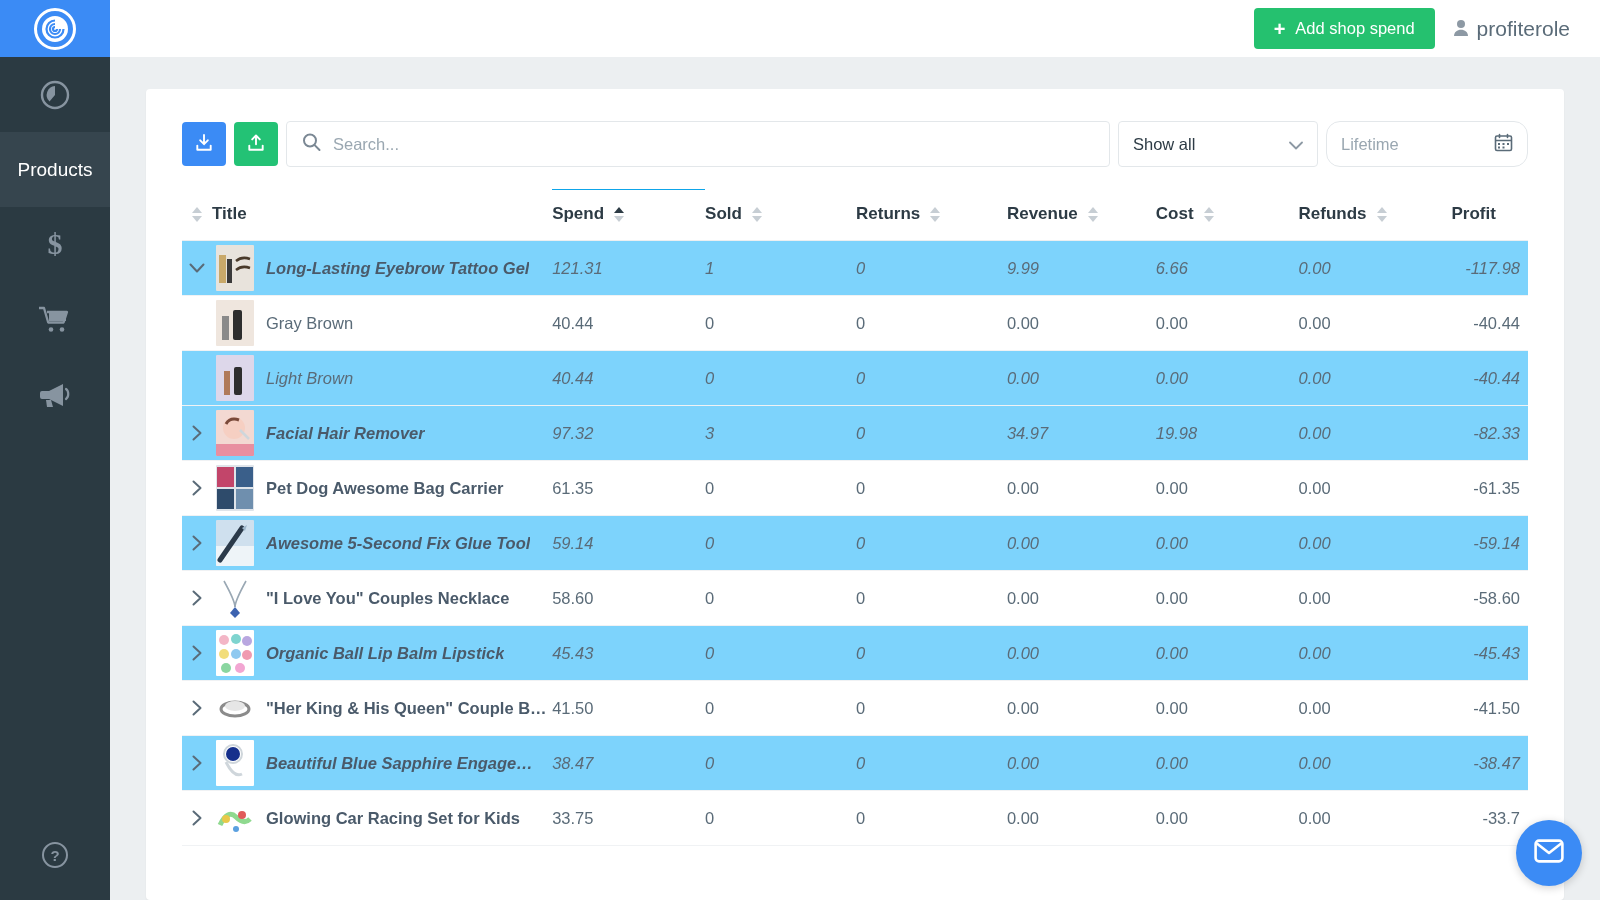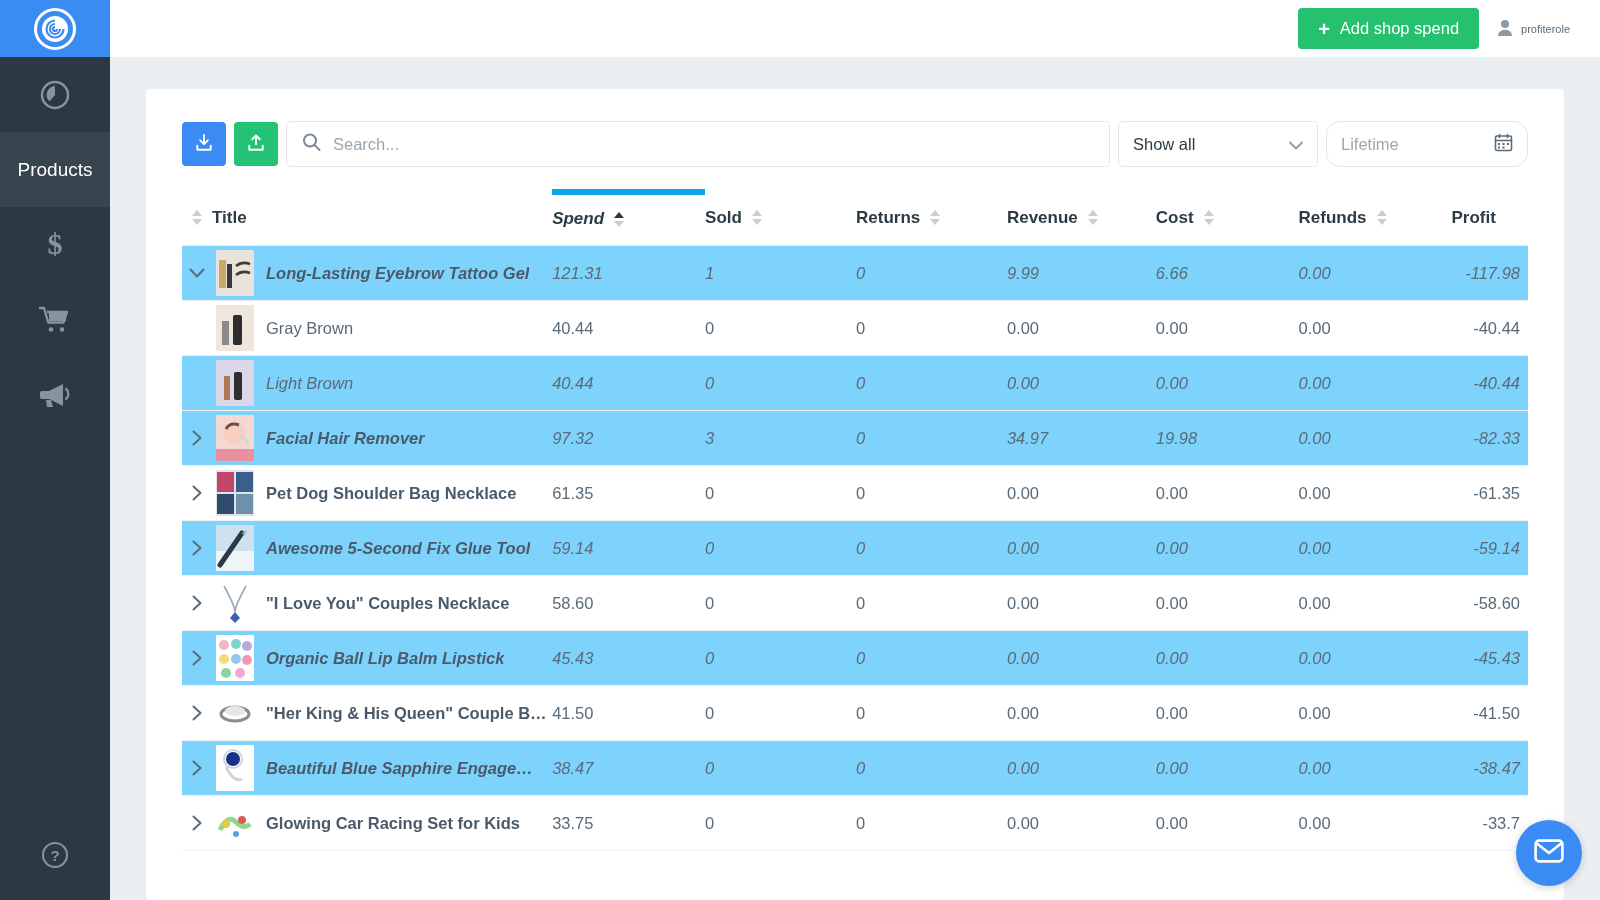--- a/index.html
+++ b/index.html
@@ -62,21 +62,21 @@
   .btn-add {
     background: #25c16f; color: #ffffff;
     border: none; border-radius: 4px;
     height: 41px; padding: 0 20px;
     font-size: 16.5px; font-family: "Liberation Sans", sans-serif;
     display: flex; align-items: center; gap: 10px; cursor: pointer;
   }
   .btn-add .plus { font-size: 20px; font-weight: bold; line-height: 1; }
   .user {
     display: flex; align-items: center; gap: 8px;
-    color: #5a6b78; font-size: 11px; cursor: pointer;
+    color: #5a6b78; font-size: 21px; cursor: pointer;
   }
 
   .content {
     flex: 1 1 auto; padding: 32px 36px 0 36px;
     min-height: 0; overflow: hidden;
   }
   .card {
     background: #ffffff; border-radius: 4px;
     height: 100%; padding: 32px 0 0 0;
     box-shadow: 0 1px 2px rgba(0,0,0,.05);
@@ -136,21 +136,21 @@
   table { width: 100%; border-collapse: collapse; table-layout: fixed; }
 
   thead th {
     font-size: 17px; font-weight: bold; color: #2d3b45;
     padding: 14px 0 16px 0; text-align: left;
     border-bottom: 1px solid #eceff1;
     border-top: 1px solid #ffffff;
     position: relative; vertical-align: middle;
     background: #ffffff;
   }
-  thead th.sorted { border-top: 6px solid #0ea5e9; font-style: italic; }
+  thead th.sorted { border-top: 1px solid #0ea5e9; }
   th .th-inner { display: flex; align-items: center; gap: 0; }
   th .sort-ico { flex: 0 0 30px; display: flex; flex-direction: column;
     align-items: center; justify-content: center; gap: 3px; cursor: pointer; }
   .tri { width: 0; height: 0; border-left: 5px solid transparent;
     border-right: 5px solid transparent; }
   .tri.up { border-bottom: 6px solid #c7ced4; }
   .tri.down { border-top: 6px solid #c7ced4; }
   .tri.up.on { border-bottom-color: #2d3b45; }
 
   
@@ -546,21 +546,21 @@
                       </span>
                       <span class="thumb">
                         <svg width="38" height="46">
                           <rect width="38" height="46" fill="#dfe4ea"></rect>
                           <rect x="1" y="2" width="17" height="20" fill="#c2456a"></rect>
                           <rect x="20" y="2" width="17" height="20" fill="#3a5f8a"></rect>
                           <rect x="1" y="24" width="17" height="20" fill="#2e4b6b"></rect>
                           <rect x="20" y="24" width="17" height="20" fill="#6f8fae"></rect>
                         </svg>
                       </span>
-                      <span class="title-text">Pet Dog Shoulder Bag Necklace</span>
+                      <span class="title-text">Pet Dog Awesome Bag Carrier</span>
                     </div>
                   </td>
                   <td class="num">61.35</td>
                   <td class="num">0</td>
                   <td class="num">0</td>
                   <td class="num">0.00</td>
                   <td class="num">0.00</td>
                   <td class="num">0.00</td>
                   <td class="profit">-61.35</td>
                 </tr>

